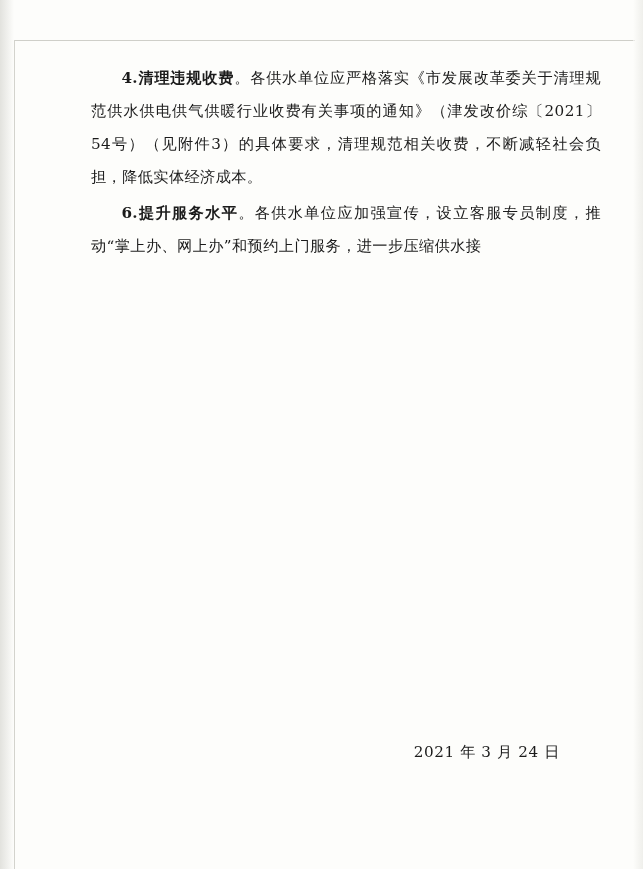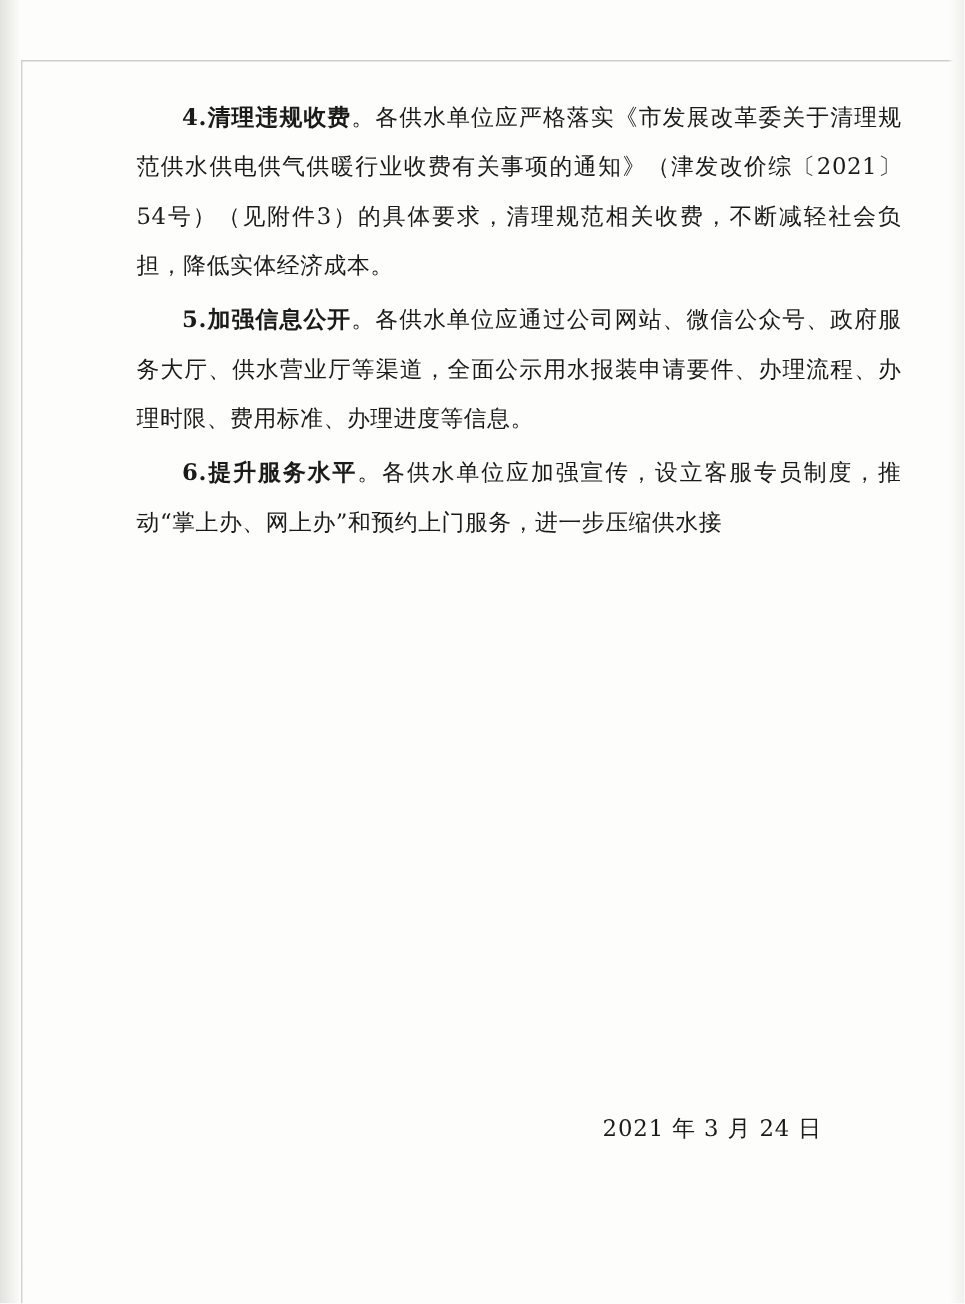--- a/index.html
+++ b/index.html
@@ -71,21 +71,21 @@
     text-indent: 2em;
   }
   p.para.noindent {
     text-indent: 2em;
   }
   .bold {
     font-weight: bold;
   }
   .date-line {
     position: absolute;
-    left: 50px;
+    left: 62px;
     top: 742px;
     width: 510px;
     text-align: right;
     font-size: 15.2px;
     color: #1b1b1b;
     letter-spacing: 0.6px;
     padding-right: 12px;
     box-sizing: border-box;
   }
 </style>
@@ -93,21 +93,20 @@
 <body>
 
 <div class="page">
   <div class="sheet-line-top"></div>
   <div class="sheet-line-left"></div>
 
   <div class="content">
 
     <p class="para"><span class="bold">4.</span><span class="bold">清理违规收费</span><span>。各供水单位应严格落实《市发展改革委关于清理规范供水供电供气供暖行业收费有关事项的通知》（津发改价综〔2021〕54号）（见附件3）的具体要求，清理规范相关收费，不断减轻社会负担，降低实体经济成本。</span></p>
 
-    <p class="para"><span class="bold">5.</span><span class="bold">加强信息公开</span><span>。各供水单位应通过公司网站、微信公众号、政府服务大厅、供水营业厅等渠道，全面公示用水报装申请要件、办理流程、办理时限、费用标准、办理进度等信息。</span></p>
 
     <p class="para"><span class="bold">6.</span><span class="bold">提升服务水平</span><span>。各供水单位应加强宣传，设立客服专员制度，推动“掌上办、网上办”和预约上门服务，进一步压缩供水接</span></p>
 
 
 
   </div>
 
   <div class="date-line">2021 年 3 月 24 日</div>
 </div>
 

